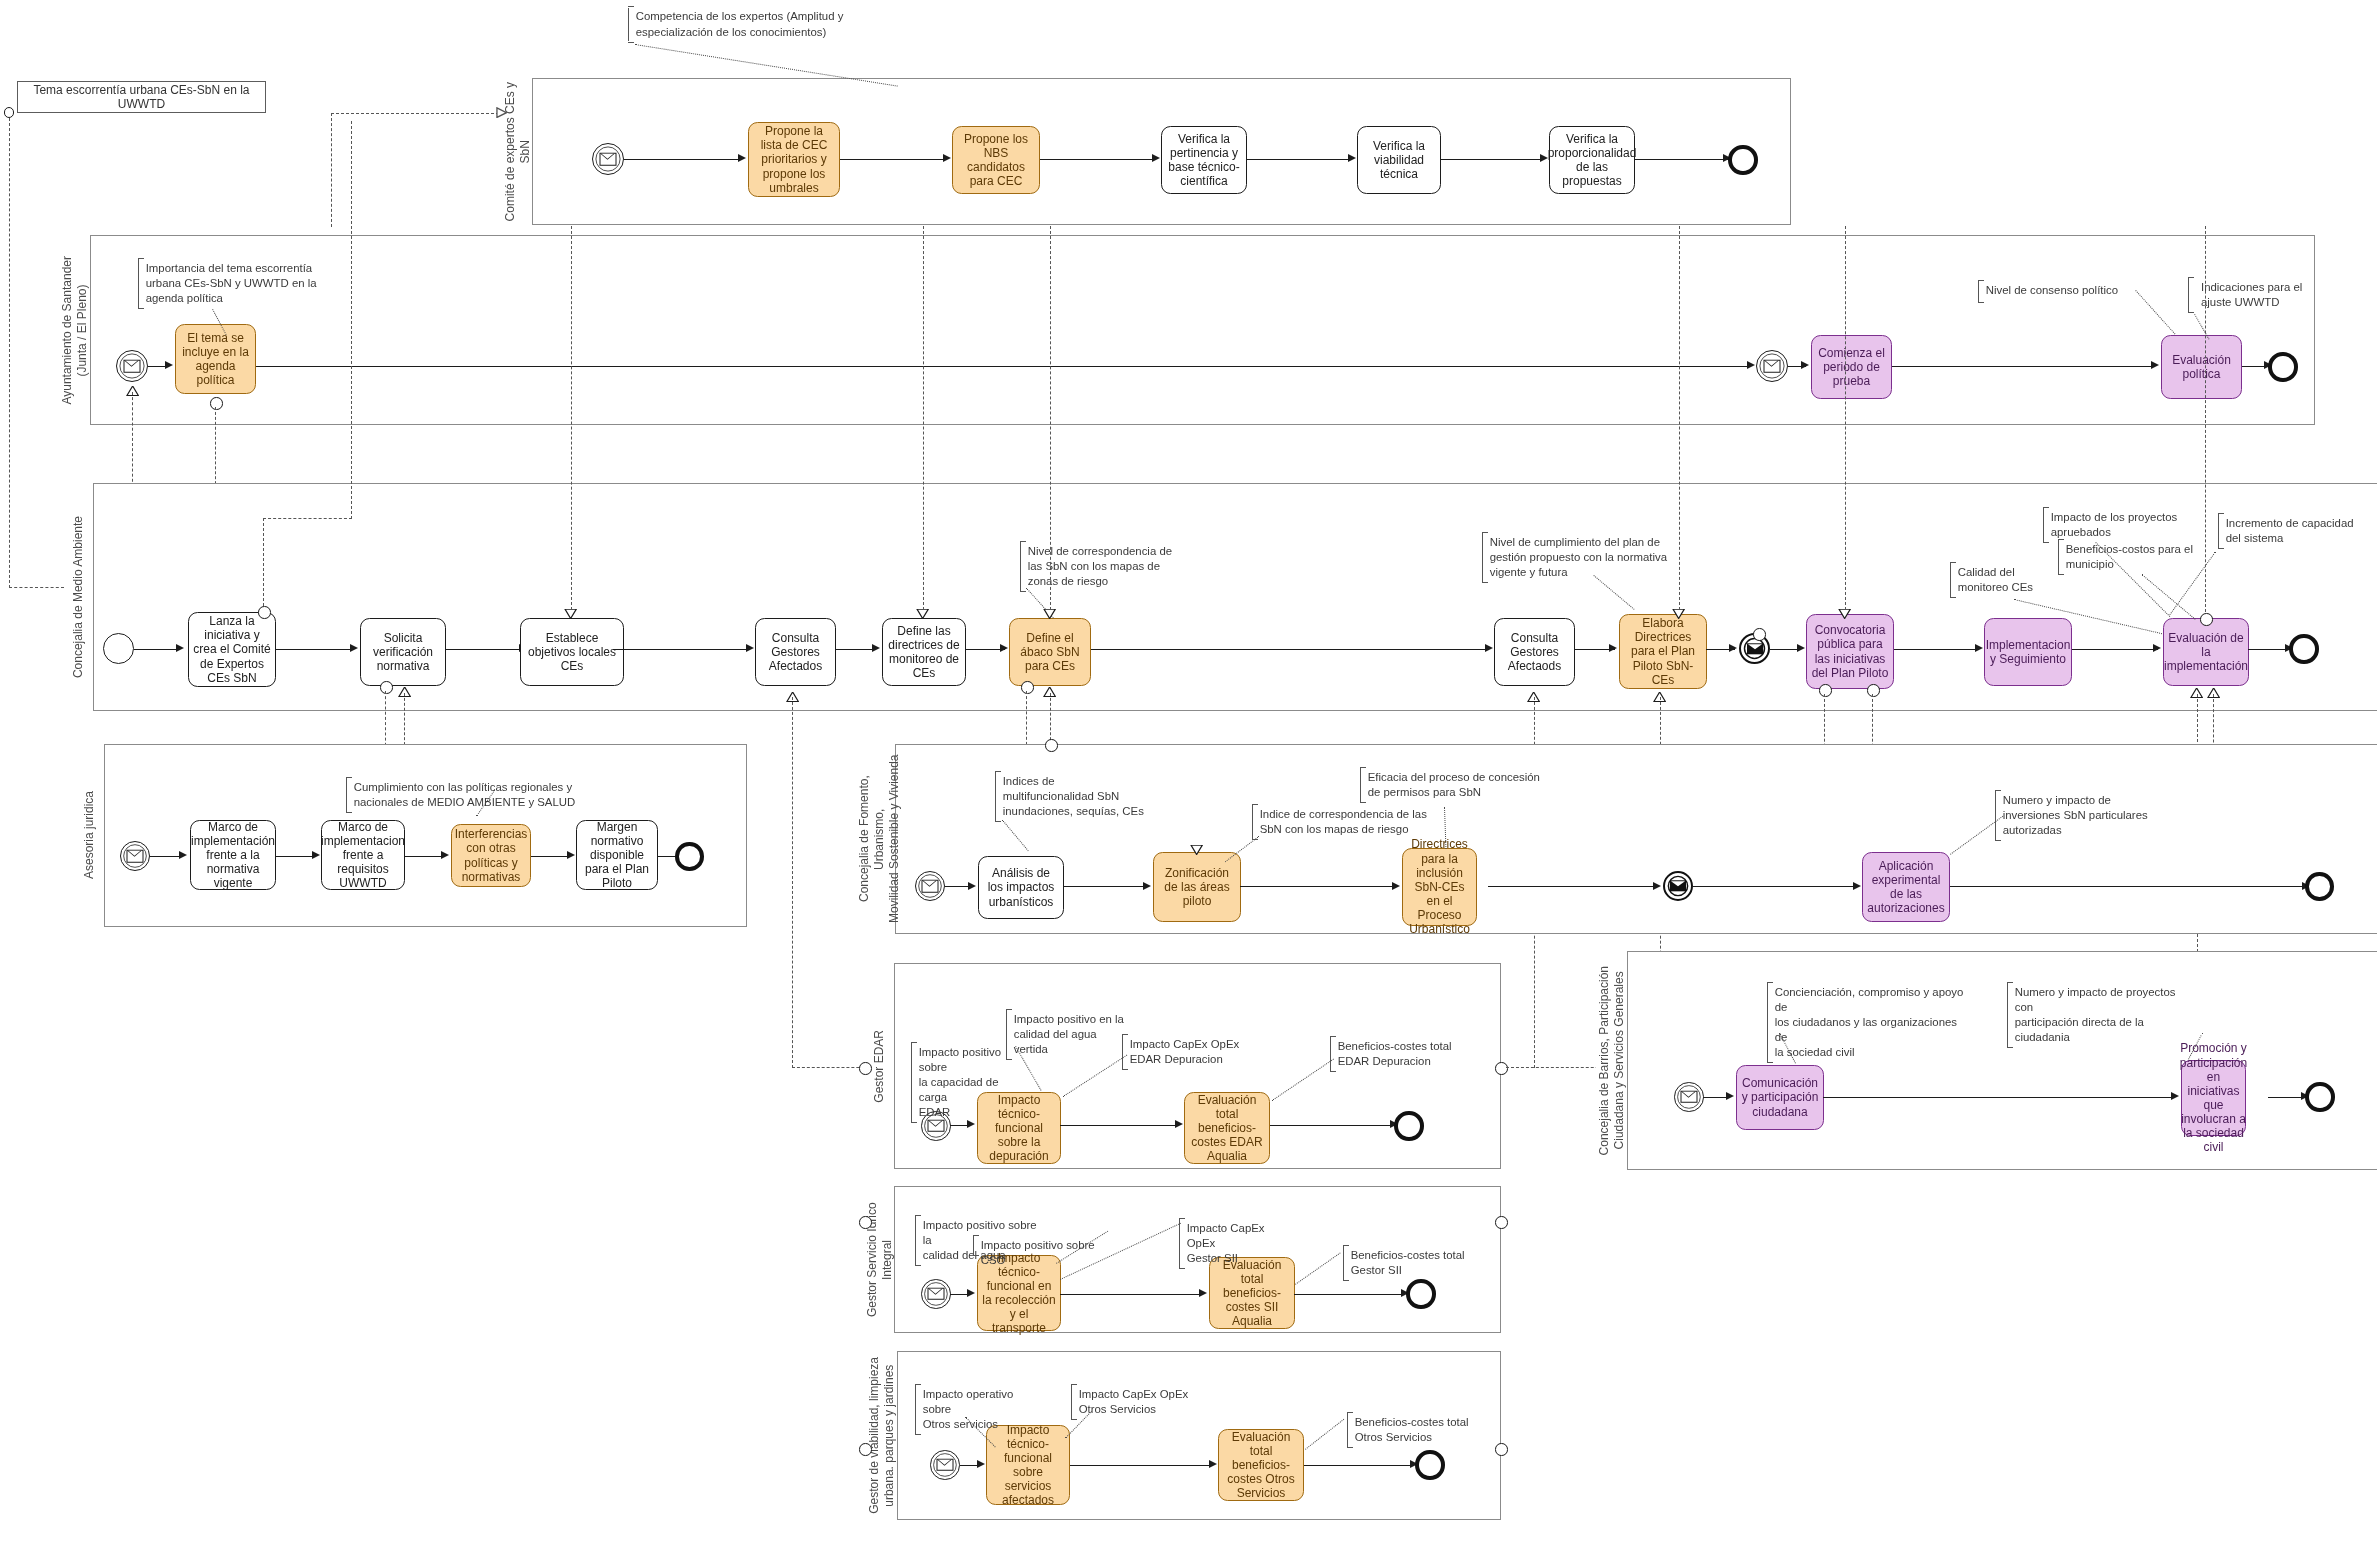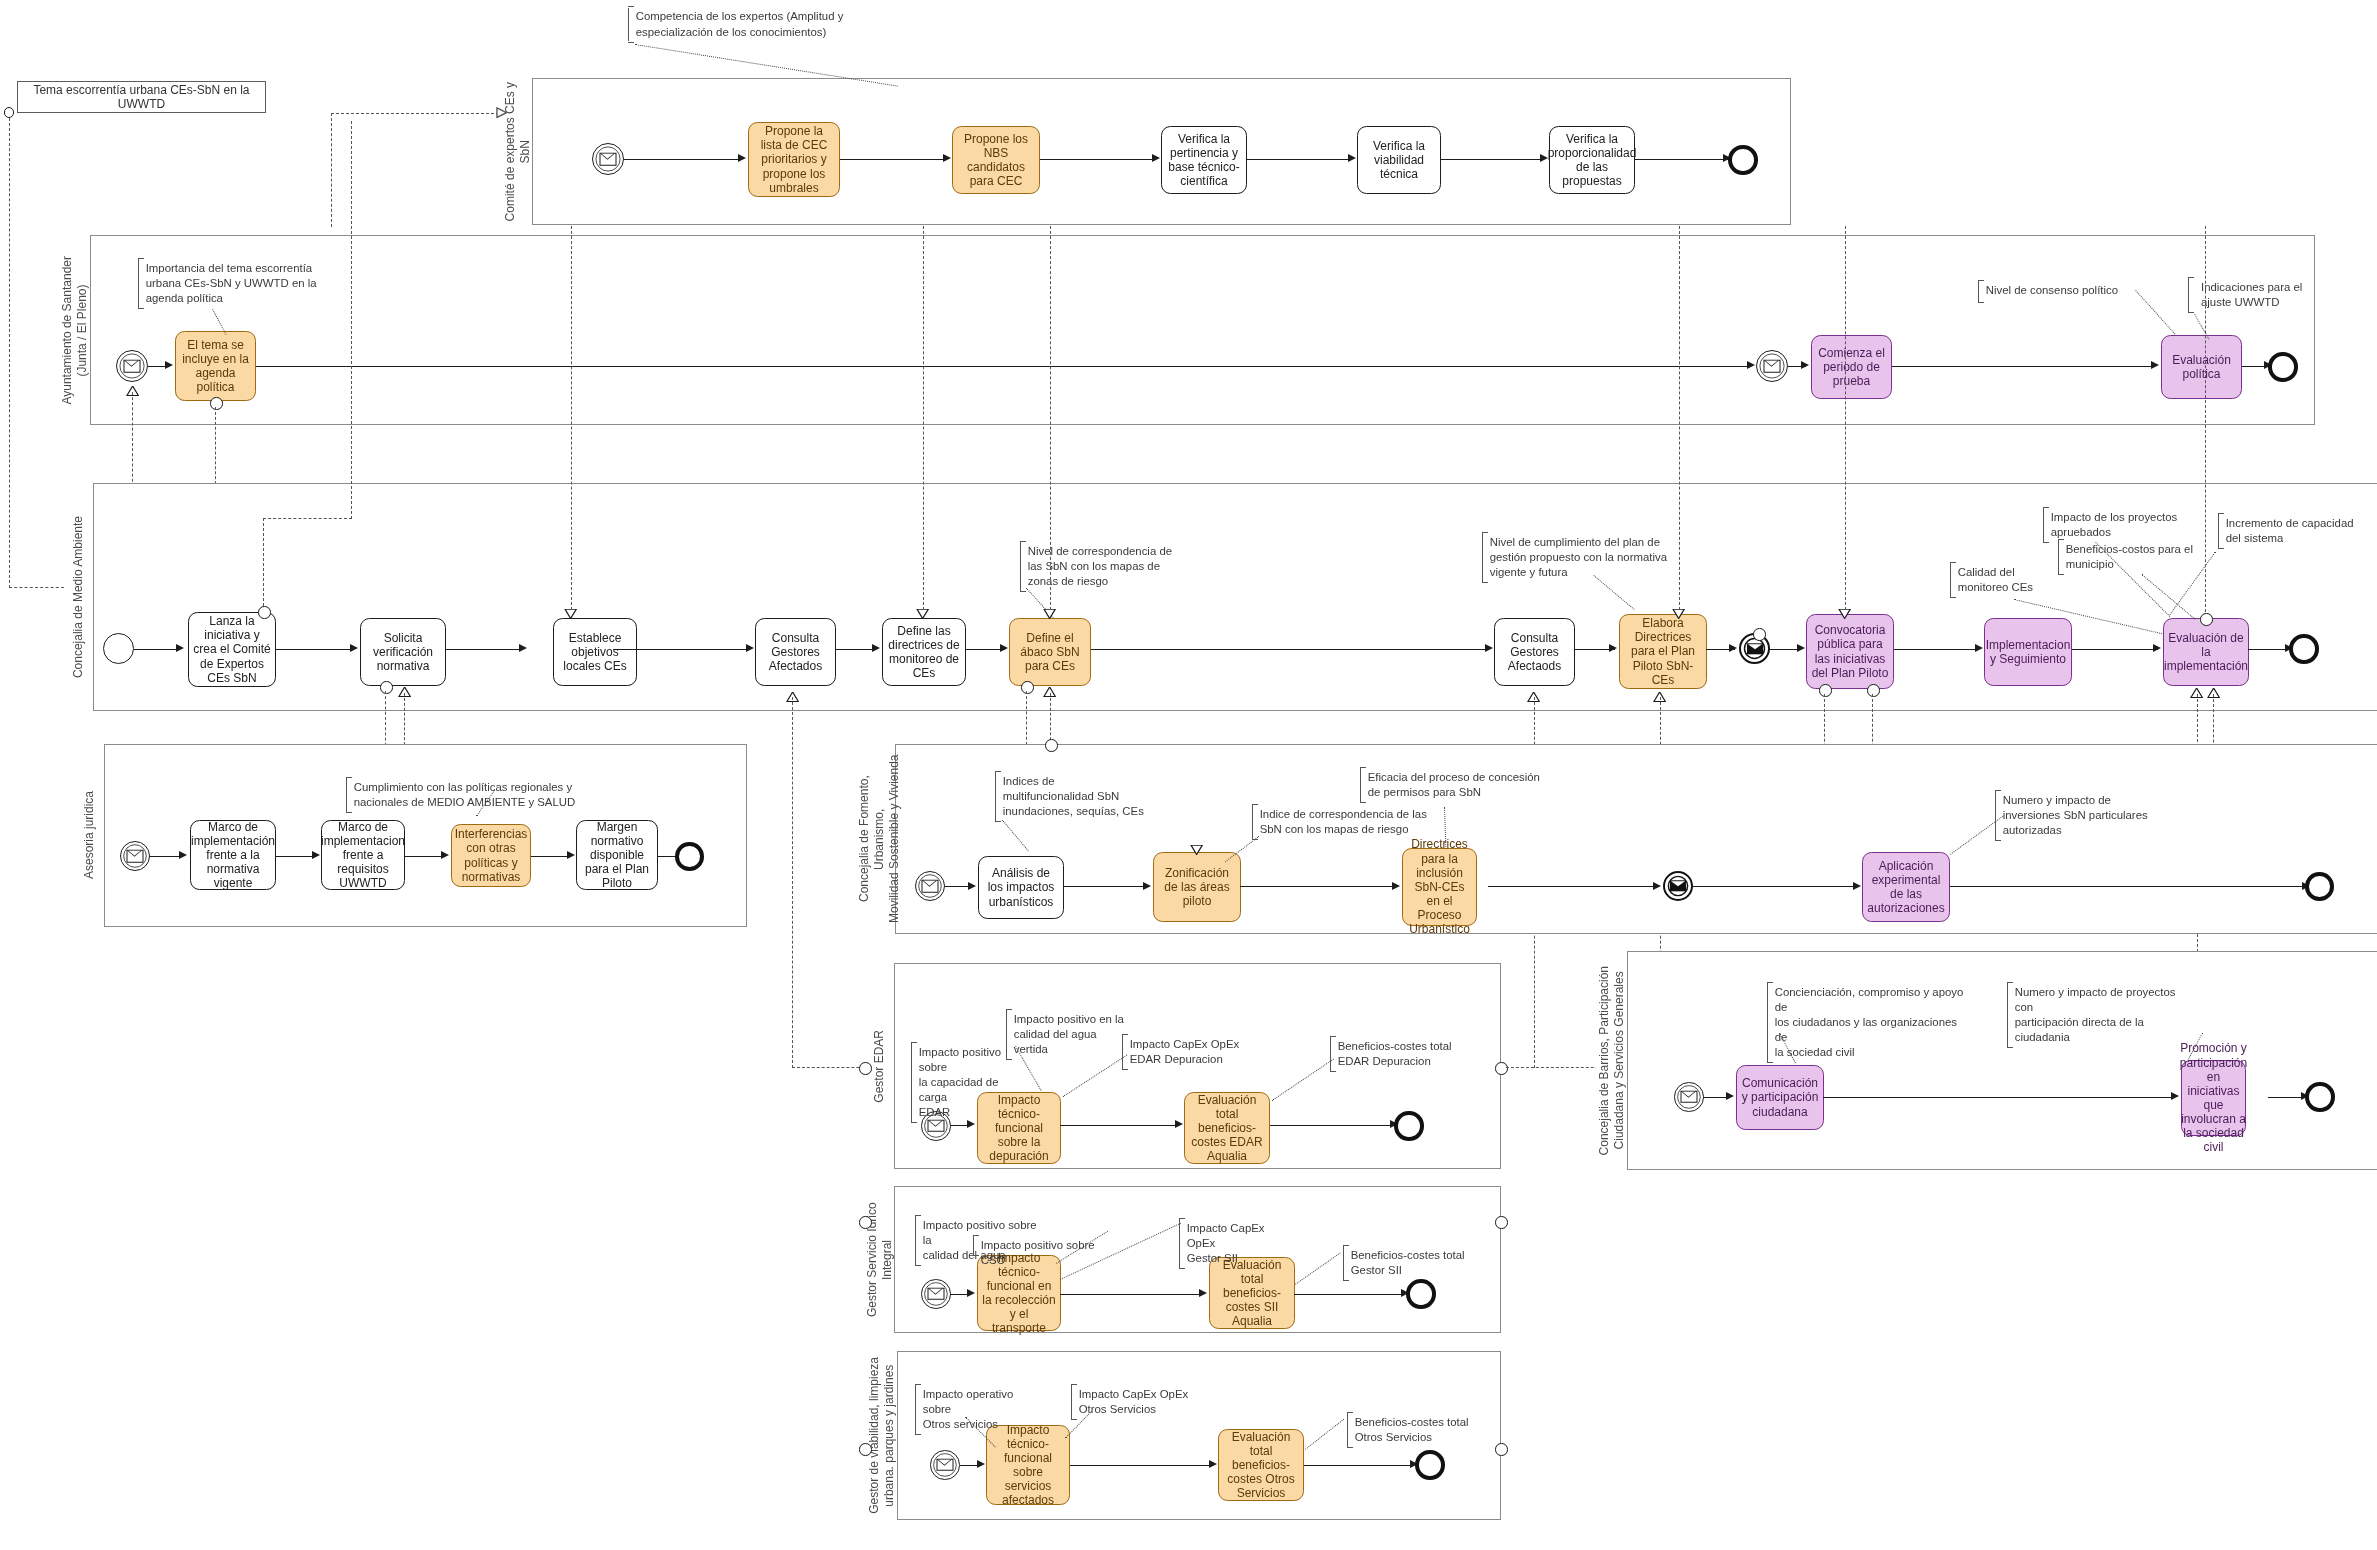--- a/index.html
+++ b/index.html
@@ -140,21 +140,21 @@
   <div class="lanehdr" style="left:59px;top:235px;width:32px;height:190px;">
     <span>Ayuntamiento de Santander
 (Junta / El Pleno)</span>
   </div>
 
   <div class="ev msg" style="left:116px;top:350px;width:32px;height:32px;">
       <i class="env"></i>
     </div>
   <div class="h" style="left:148px;top:366px;width:21px;"></div>
   <div class="arrow" style="left:165px;top:361px;"></div>
-  <div class="task orange" style="left:175px;top:331px;width:81px;height:70px;">
+  <div class="task orange" style="left:175px;top:324px;width:81px;height:70px;">
       <span>El tema se incluye en la agenda política</span>
     </div>
   <div class="h" style="left:256px;top:366px;width:1495px;"></div>
   <div class="arrow" style="left:1747px;top:361px;"></div>
 
   <div class="ev msg" style="left:1756px;top:350px;width:32px;height:32px;">
       <i class="env"></i>
     </div>
   <div class="h" style="left:1788px;top:366px;width:18px;"></div>
   <div class="arrow" style="left:1801px;top:361px;"></div>
@@ -208,21 +208,21 @@
     </div>
   <div class="h" style="left:276px;top:649px;width:78px;"></div>
   <div class="arrow" style="left:350px;top:644px;"></div>
 
   <div class="task white" style="left:360px;top:618px;width:86px;height:68px;">
       <span>Solicita verificación normativa</span>
     </div>
   <div class="h" style="left:445px;top:649px;width:78px;"></div>
   <div class="arrow" style="left:519px;top:644px;"></div>
 
-  <div class="task white" style="left:553px;top:618px;width:84px;height:68px;">
+  <div class="task white" style="left:520px;top:618px;width:104px;height:68px;">
       <span>Establece objetivos locales CEs</span>
     </div>
   <div class="h" style="left:613px;top:649px;width:137px;"></div>
   <div class="arrow" style="left:746px;top:644px;"></div>
 
   <div class="task white" style="left:755px;top:618px;width:81px;height:68px;">
       <span>Consulta Gestores Afectados</span>
     </div>
   <div class="h" style="left:836px;top:649px;width:40px;"></div>
   <div class="arrow" style="left:872px;top:644px;"></div>

